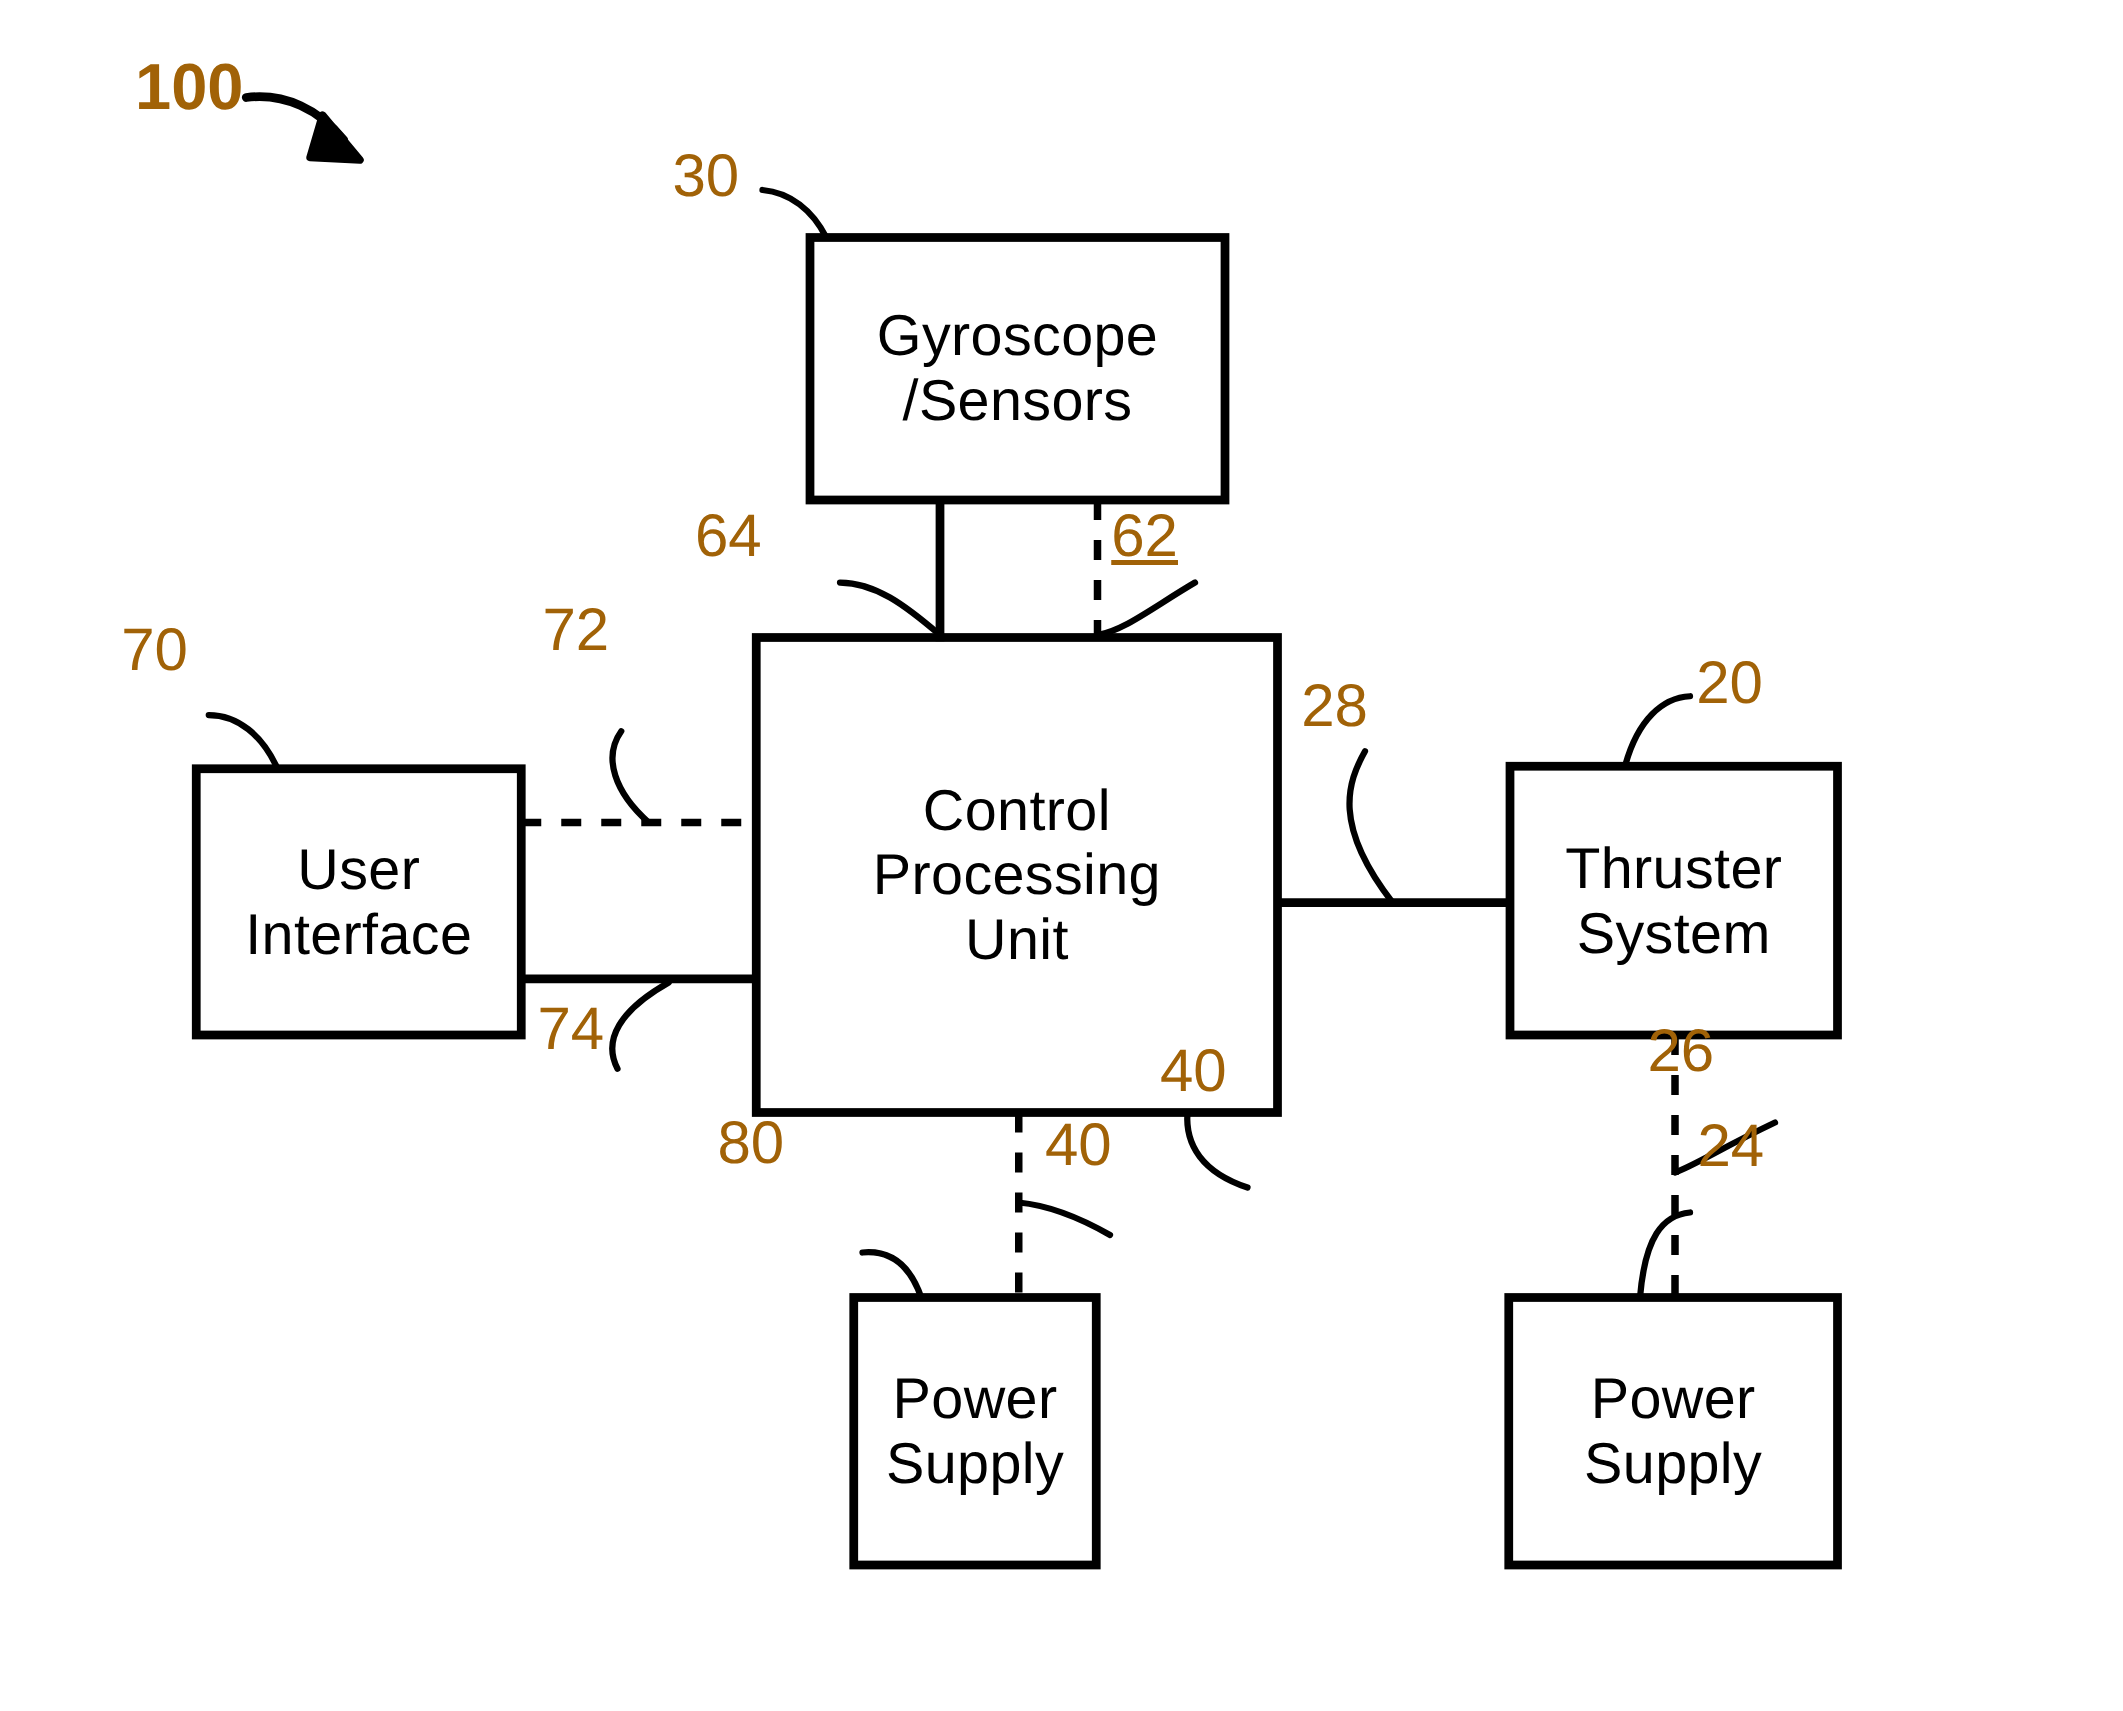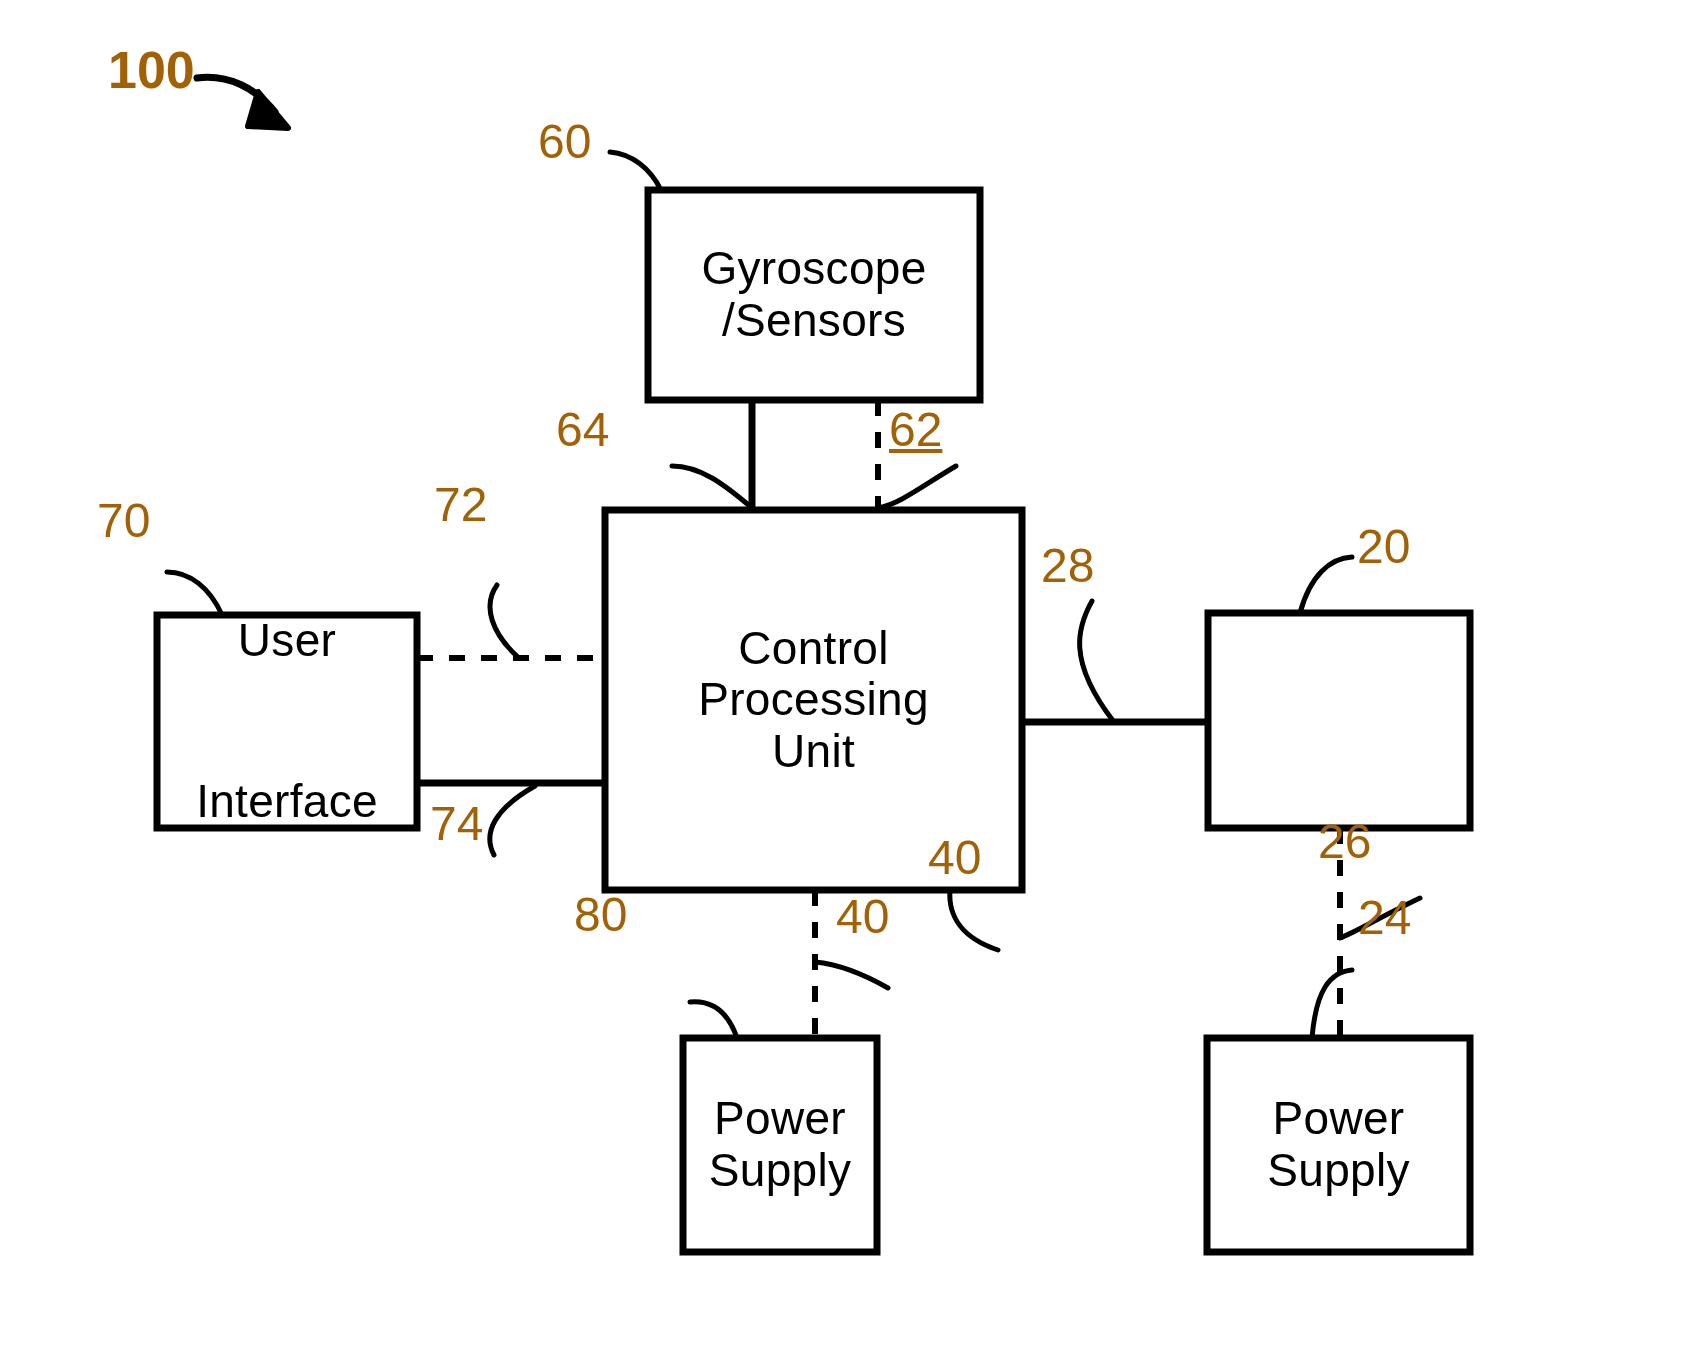--- a/index.html
+++ b/index.html
@@ -119,38 +119,42 @@
     <span class="box-line">Control</span>
     <span class="box-line">Processing</span>
     <span class="box-line">Unit</span>
   </div>
 
   <div class="box-label" style="left:648px; top:190px; width:332px; height:210px;">
     <span class="box-line">Gyroscope</span>
     <span class="box-line">/Sensors</span>
   </div>
 
-  <div class="box-label" style="left:157px; top:615px; width:260px; height:213px;justify-content:space-between;">
+  <div class="box-label" style="left:157px; top:615px; width:260px; height:213px;">
     <span class="box-line">User</span>
     <span class="box-line">Interface</span>
   </div>
 
+  <div class="box-label" style="left:1208px; top:613px; width:262px; height:215px;">
+    <span class="box-line">Thruster</span>
+    <span class="box-line">System</span>
+  </div>
 
   <div class="box-label" style="left:683px; top:1038px; width:194px; height:214px;">
     <span class="box-line">Power</span>
     <span class="box-line">Supply</span>
   </div>
 
   <div class="box-label" style="left:1207px; top:1038px; width:263px; height:214px;">
     <span class="box-line">Power</span>
     <span class="box-line">Supply</span>
   </div>
 
   <div class="ref-num bold" style="left:108px; top:44px;">100</div>
-  <div class="ref-num" style="left:538px; top:118px;">60</div>
+  <div class="ref-num" style="left:538px; top:118px;">30</div>
   <div class="ref-num" style="left:556px; top:406px;">64</div>
   <div class="ref-num" style="left:889px; top:406px;text-decoration:underline;">62</div>
   <div class="ref-num" style="left:97px; top:497px;">70</div>
   <div class="ref-num" style="left:434px; top:481px;text-align:right;">72</div>
   <div class="ref-num" style="left:1357px; top:523px;">20</div>
   <div class="ref-num" style="left:1041px; top:542px;">28</div>
   <div class="ref-num" style="left:430px; top:800px;">74</div>
   <div class="ref-num" style="left:928px; top:834px;">40</div>
   <div class="ref-num" style="left:1318px; top:818px;">26</div>
   <div class="ref-num" style="left:574px; top:891px;">80</div>

